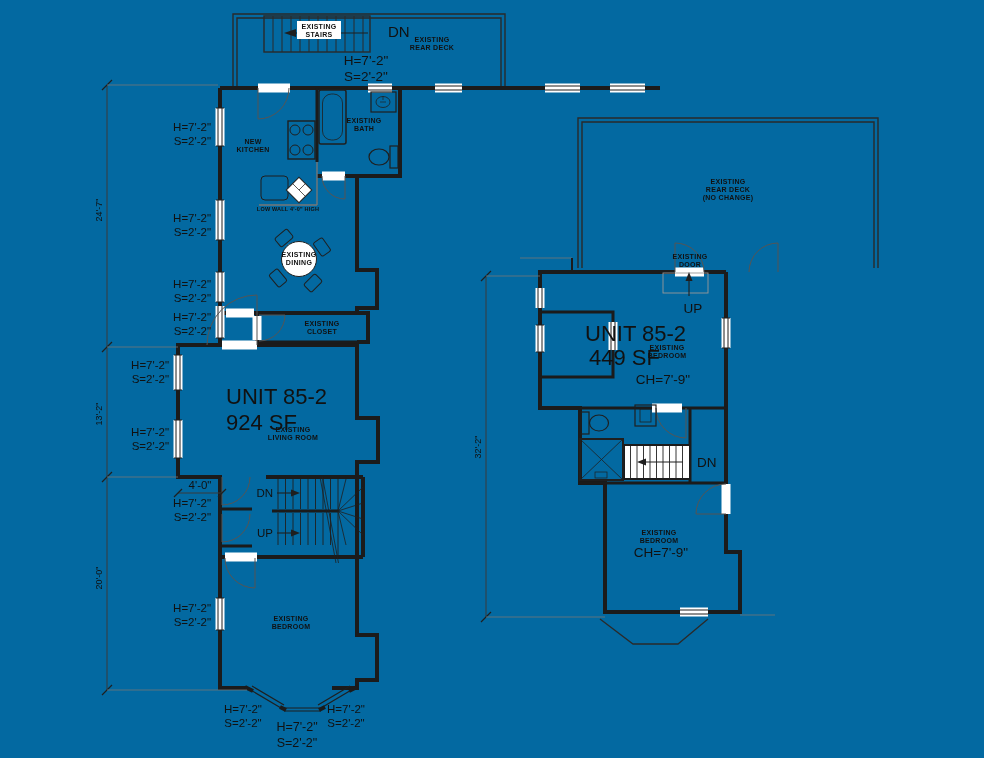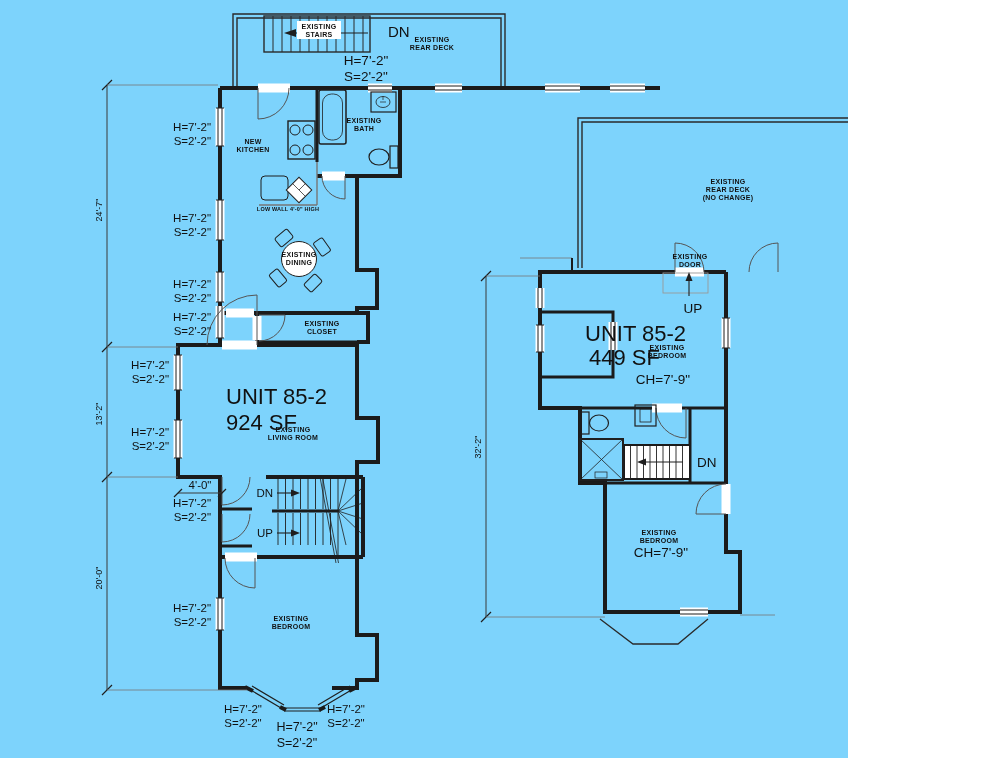--- a/index.html
+++ b/index.html
@@ -1,16 +1,16 @@
 <!DOCTYPE html>
 <html><head>
 <meta charset="utf-8">
 <style>
   html,body{margin:0;padding:0;background:#fff;}
-  .canvas{position:relative;width:848px;height:758px;background:#7dd3fc;overflow:hidden;
+  .canvas{position:relative;width:984px;height:758px;background:#0369a1;overflow:hidden;
           font-family:"Liberation Sans", sans-serif;}
   svg{display:block}
   text{fill:#111;font-family:"Liberation Sans", sans-serif;}
   .t7{font-size:7px;letter-spacing:.3px;font-weight:bold;}
   .t55{font-size:5.5px;font-weight:bold;letter-spacing:.2px;}
   .t11{font-size:11.5px;}
   .t12{font-size:12.5px;}
   .t13{font-size:13.5px;}
   .t14{font-size:15px;}
   .t22{font-size:22px;}

